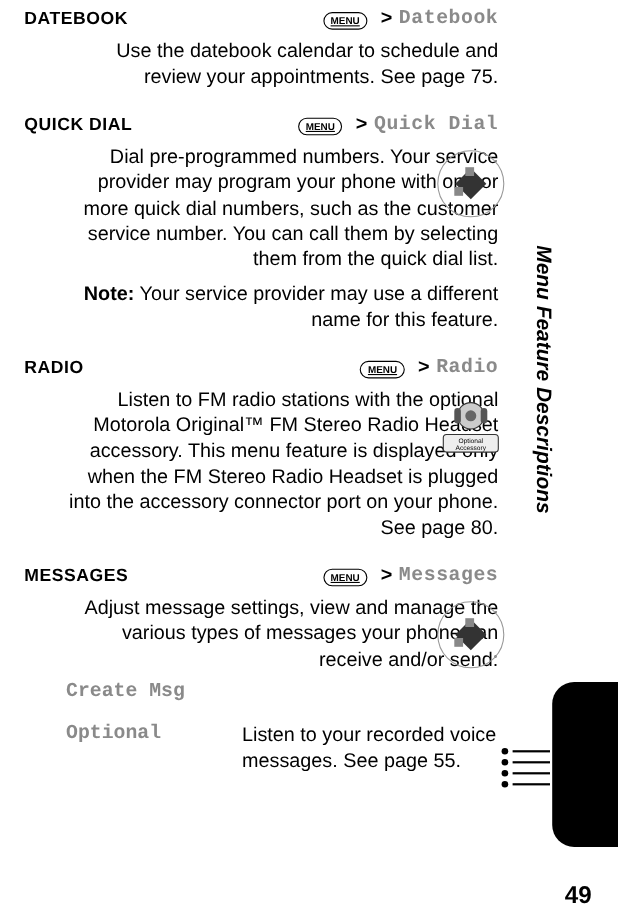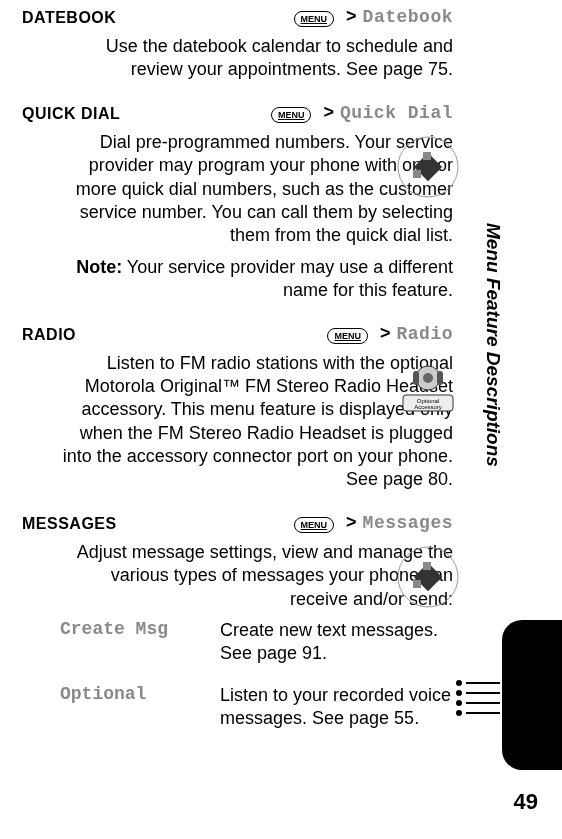--- a/index.html
+++ b/index.html
@@ -20,21 +20,21 @@
     .sub-desc { flex:1; font-size:18px; line-height:1.3; }
     .badge { position:absolute; right:-10px; top:30px; width:70px; height:70px; }
     .badge svg { width:100%; height:100%; }
     .side-tab { position:absolute; right:0; top:130px; height:570px; width:80px; }
     .vert-text { writing-mode:vertical-rl; font-style:italic; font-weight:bold; font-size:19px; text-align:center; height:430px; display:flex; align-items:center; justify-content:center; }
     .thumb-block { position:absolute; right:0; top:620px; width:60px; height:150px; background:#000; border-top-left-radius:20px; border-bottom-left-radius:20px; }
     .thumb-lines { position:absolute; right:62px; top:680px; }
     .thumb-lines div { display:flex; align-items:center; margin-bottom:4px; }
     .thumb-lines .dot { width:6px; height:6px; background:#000; border-radius:50%; margin-right:4px; }
     .thumb-lines .ln { width:34px; height:2px; background:#000; }
-    .page-num { position:absolute; right:24px; bottom:24px; font-size:22px; font-weight:bold; }
+    .page-num { position:absolute; right:24px; bottom:12px; font-size:22px; font-weight:bold; }
   </style>
 </head>
 <body>
 
 <div class="page">
 
   <div class="section">
     <div class="hdr-row">
       <span class="feat-title">DATEBOOK</span>
       <span class="menu-pill">MENU</span>
@@ -104,21 +104,20 @@
         <rect x="30" y="20" width="8" height="8" fill="#888"></rect>
         <rect x="20" y="38" width="8" height="8" fill="#888"></rect>
       </svg>
     </div>
     <div class="body-text">
       <p>Adjust message settings, view and manage the various types of messages your phone can receive and/or send:</p>
     </div>
     <div class="sub-table">
       <div class="sub-row">
         <div class="sub-label">Create Msg</div>
-        <div class="sub-desc">Create new text messages. See page 91.</div>
       </div>
       <div class="sub-row">
         <div class="sub-label">Optional</div>
         <div class="sub-desc">Listen to your recorded voice messages. See page 55.</div>
       </div>
     </div>
   </div>
 
 </div>
 

